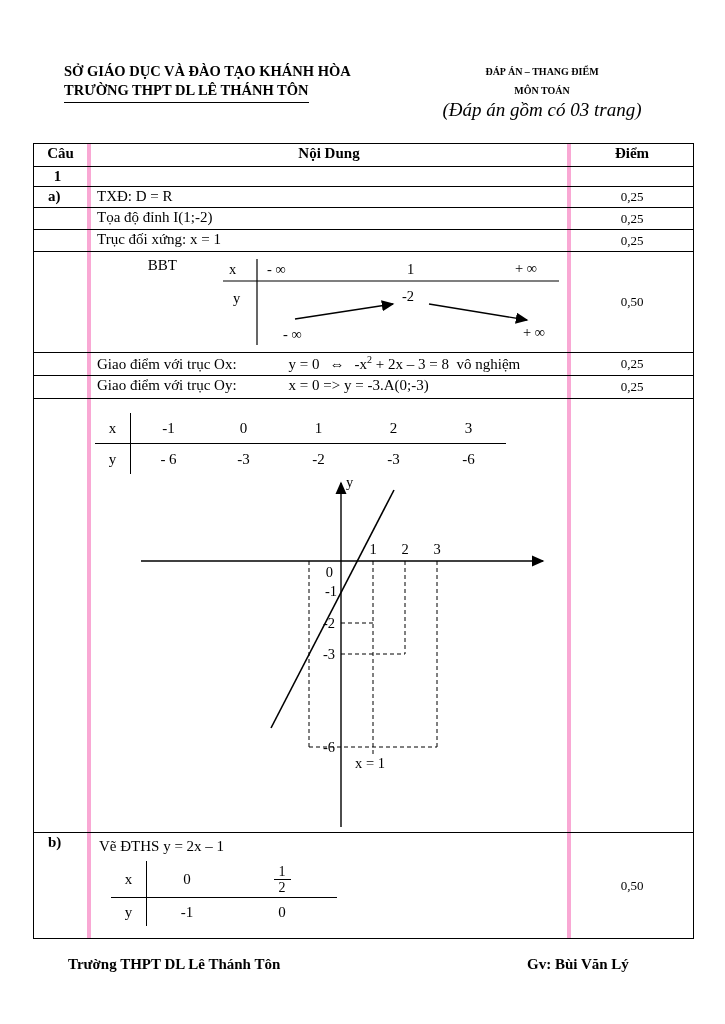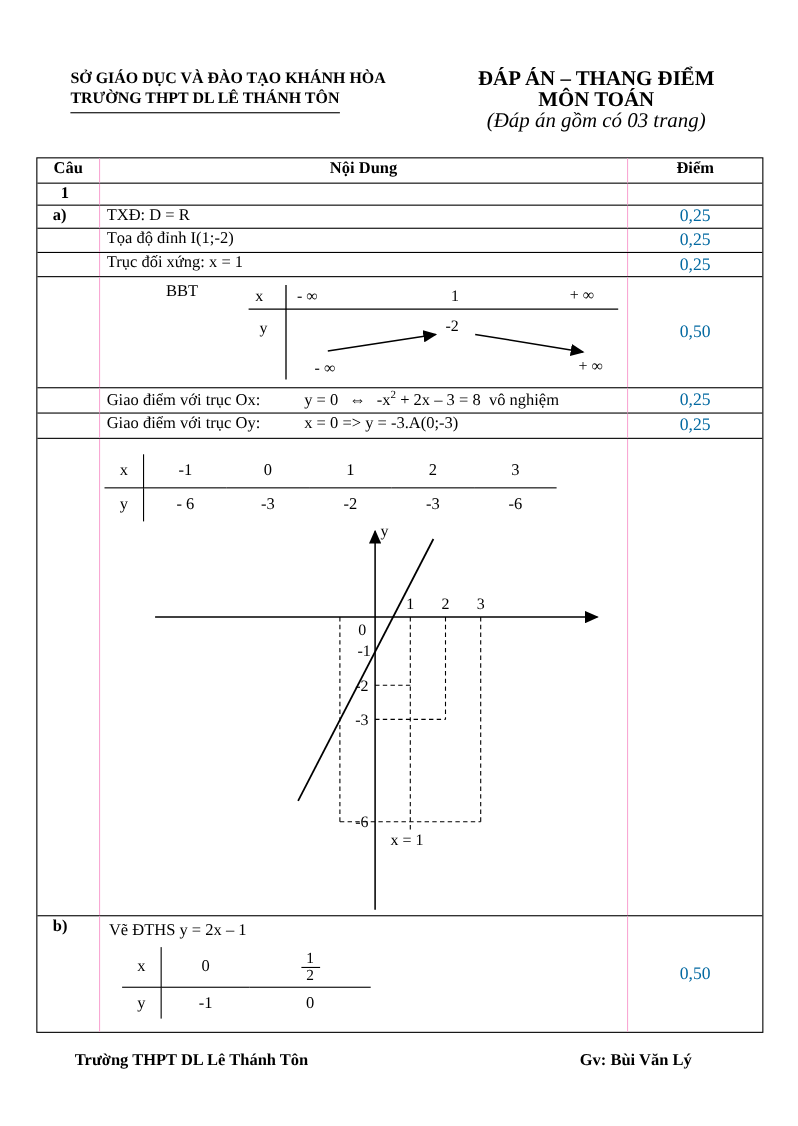--- a/index.html
+++ b/index.html
@@ -3,40 +3,40 @@
 <meta charset="utf-8">
 <style>
   html,body{margin:0;padding:0;background:#fff;}
   .page{position:relative;width:725px;height:1024px;background:#fff;color:#000;
         font-family:"Liberation Serif",serif;font-size:15px;overflow:hidden;}
 
   
   .hdr-left{position:absolute;left:64px;top:62px;font-weight:bold;font-size:14.5px;line-height:19px;}
   .hdr-left .org2{display:inline-block;border-bottom:1.5px solid #000;padding-bottom:2px;}
   .hdr-right{position:absolute;left:430px;top:62px;width:224px;text-align:center;line-height:19px;}
-  .hdr-right .t1,.hdr-right .t2{font-weight:bold;font-size:19px;}
+  .hdr-right .t1,.hdr-right .t2{font-weight:bold;font-size:10px;}
   .hdr-right .t3{font-style:italic;font-size:19px;}
 
   
   .doc-table{position:absolute;left:33px;top:143px;width:659px;border:1px solid #000;}
   .tr{display:grid;grid-template-columns:57px 1fr 122px;border-bottom:1px solid #000;}
   .tr:last-child{border-bottom:none;}
-  .td{border-right:1px solid #f9a8d4;padding:1px 6px;position:relative;min-width:0;}
+  .td{border-right:4px solid #f9a8d4;padding:1px 6px;position:relative;min-width:0;}
   .td:last-child{border-right:none;}
   .th{font-weight:bold;text-align:center;}
   .c-cau{font-weight:bold;padding-left:14px;}
   .c-cau.center{text-align:center;padding-left:0;}
-  .c-diem{display:flex;align-items:center;justify-content:center;color:#0369a1;font-size:16px;}
+  .c-diem{display:flex;align-items:center;justify-content:center;color:#000000;font-size:13px;}
 
   .bbt-cell{display:flex;align-items:flex-start;padding-top:5px;justify-content:flex-end;}
   .bbt-svg{margin-left:44px;margin-top:0;}
   svg text{font-family:"Liberation Serif",serif;font-size:14.5px;fill:#000;}
 
   .eq-row span{white-space:pre;}
-  .ml40{margin-left:40px;} .ml10{margin-left:10px;} .ml60{}
+  .ml40{margin-left:52px;} .ml10{margin-left:10px;} .ml60{}
   sup{font-size:10px;}
 
   .big-cell{padding:0;}
   .vt{display:grid;grid-template-columns:36px repeat(5,75px);margin:14px 0 0 4px;}
   .vt-c{height:30px;display:flex;align-items:center;justify-content:center;}
   .vt-lbl{border-right:1px solid #000;}
   .vt-bb{border-bottom:1px solid #000;}
   .graph-svg{position:absolute;left:2px;top:72px;}
 
   .b-title{padding:4px 0 0 2px;}

